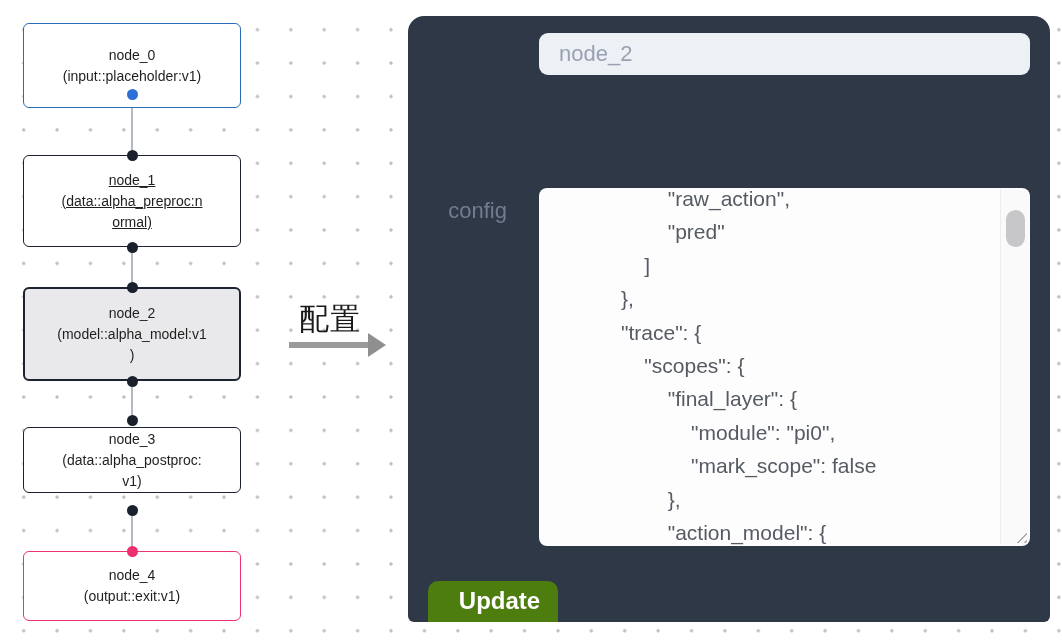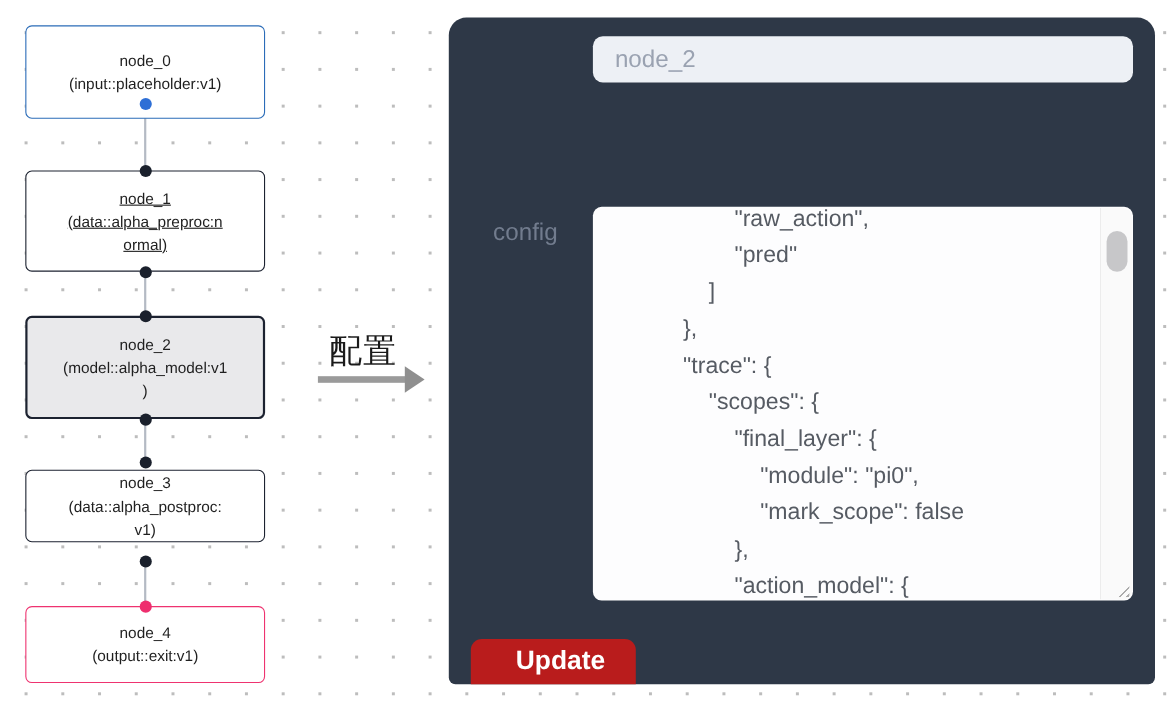--- a/index.html
+++ b/index.html
@@ -88,22 +88,22 @@
     position:absolute; top:22px; right:5px; width:19px; height:37px;
     background:#c7c7c9; border-radius:10px;
   }
   .resize-grip {
     position:absolute; right:3px; bottom:3px; width:15px; height:15px;
     background:repeating-linear-gradient(135deg, transparent 0 3.5px, #ababab 3.5px 5px);
     clip-path:polygon(100% 0, 100% 100%, 0 100%);
   }
 
   .update-btn {
-    position:absolute; left:20px; bottom:-13px; width:150px; height:54px;
-    background:#b91c1c; border:none; border-radius:10px;
+    position:absolute; left:20px; bottom:-13px; width:130px; height:54px;
+    background:#4d7c0f; border:none; border-radius:10px;
     color:#ffffff; font-size:24px; font-weight:600;
     font-family:"Liberation Sans", sans-serif;
     display:flex; align-items:center; justify-content:center; padding-bottom:15px;
     cursor:pointer;
     padding-left:13px;
   }
 </style>
 </head>
 <body>
 

